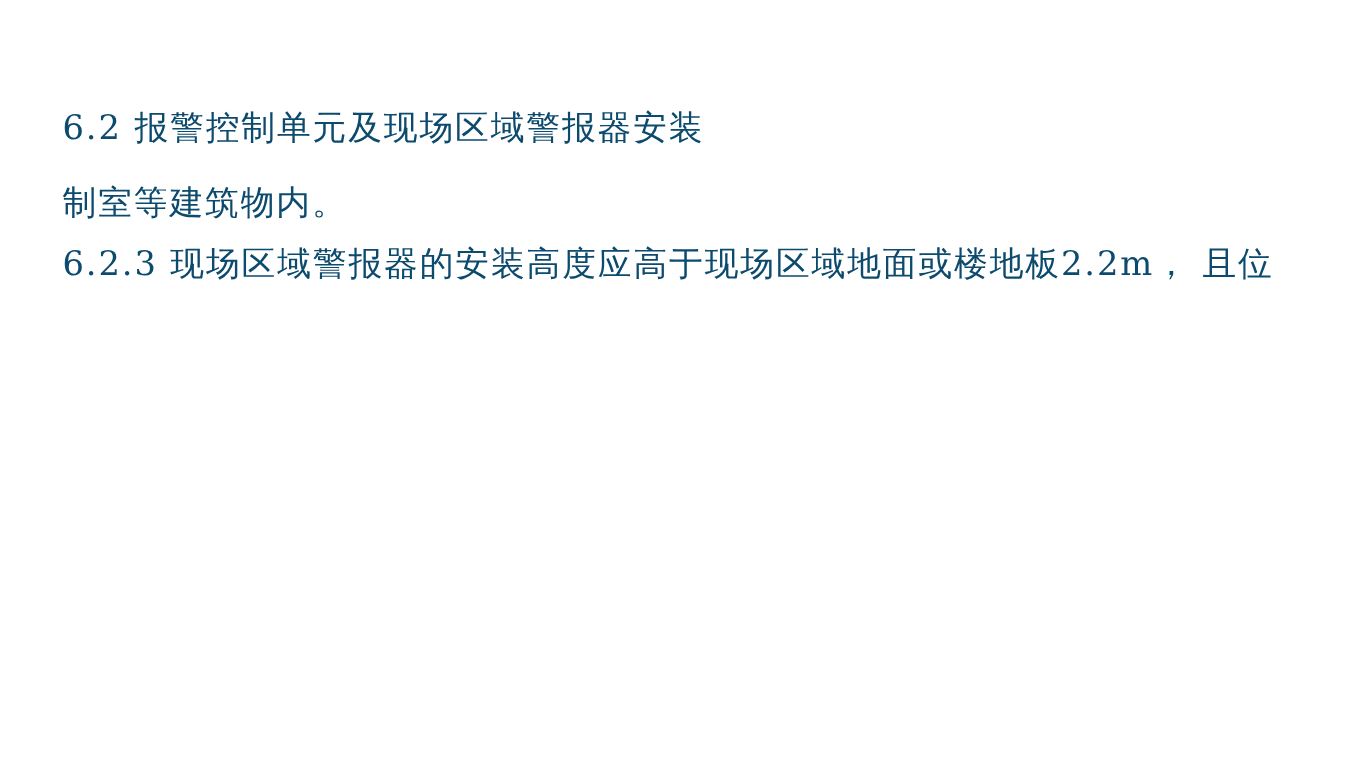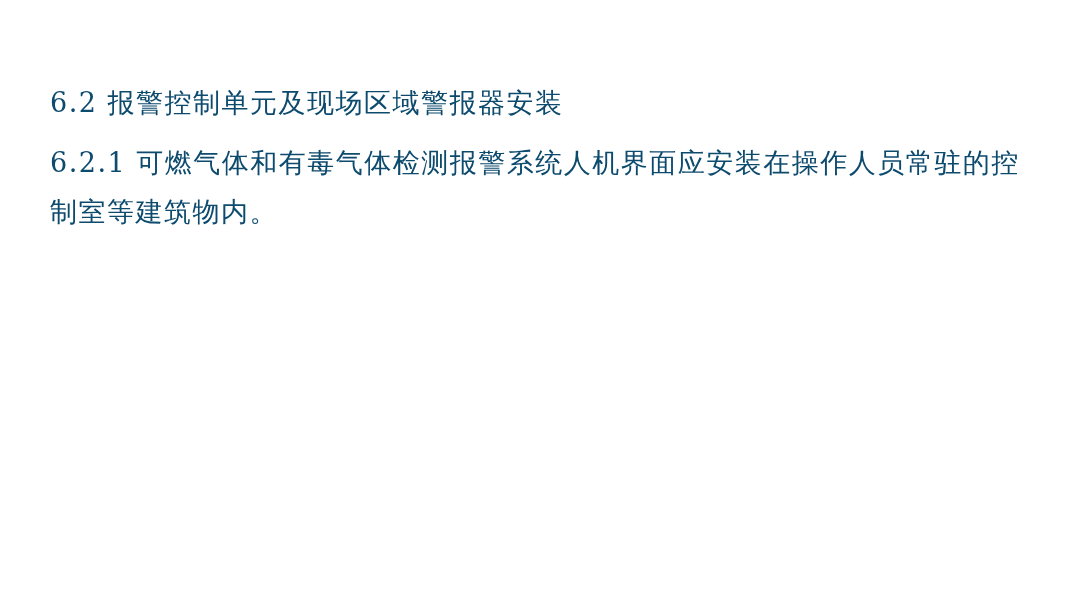--- a/index.html
+++ b/index.html
@@ -31,16 +31,16 @@
   .line.heading {
     margin-bottom: 11px;
   }
 </style>
 </head>
 <body>
 
 <div class="page">
   <div class="doc">
     <div class="line heading">6.2 报警控制单元及现场区域警报器安装</div>
-    <div class="line">6.2.1 可燃气体和有毒气体检测报警系统人机界面应安装在操作人员常驻的控</div>
     <div class="line">制室等建筑物内。</div>
+    <div class="line">6.2.3 现场区域警报器的安装高度应高于现场区域地面或楼地板2.2m， 且位</div>
   </div>
 </div>
 
 </body></html>

